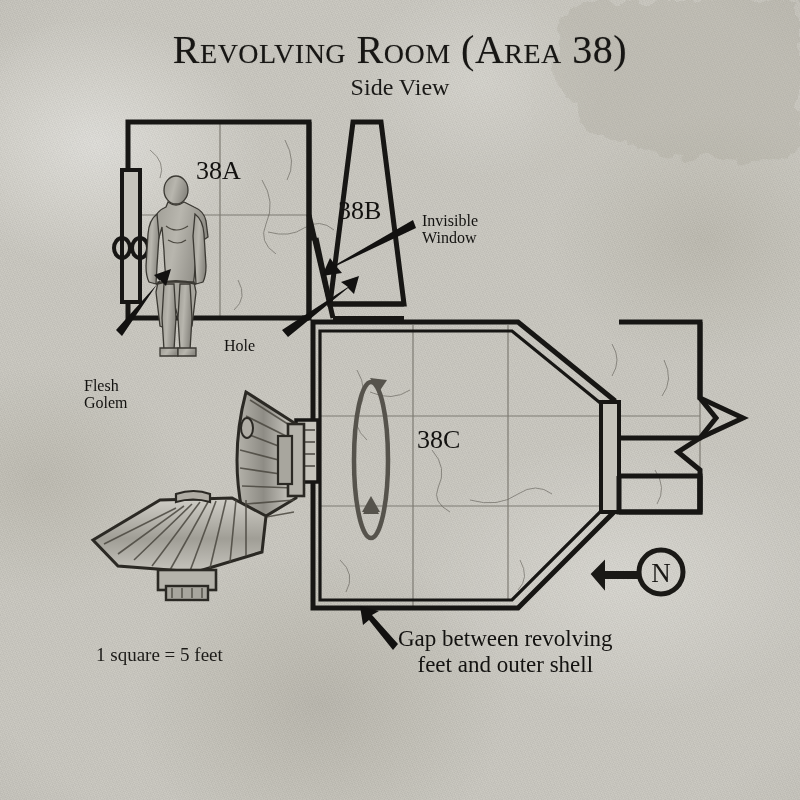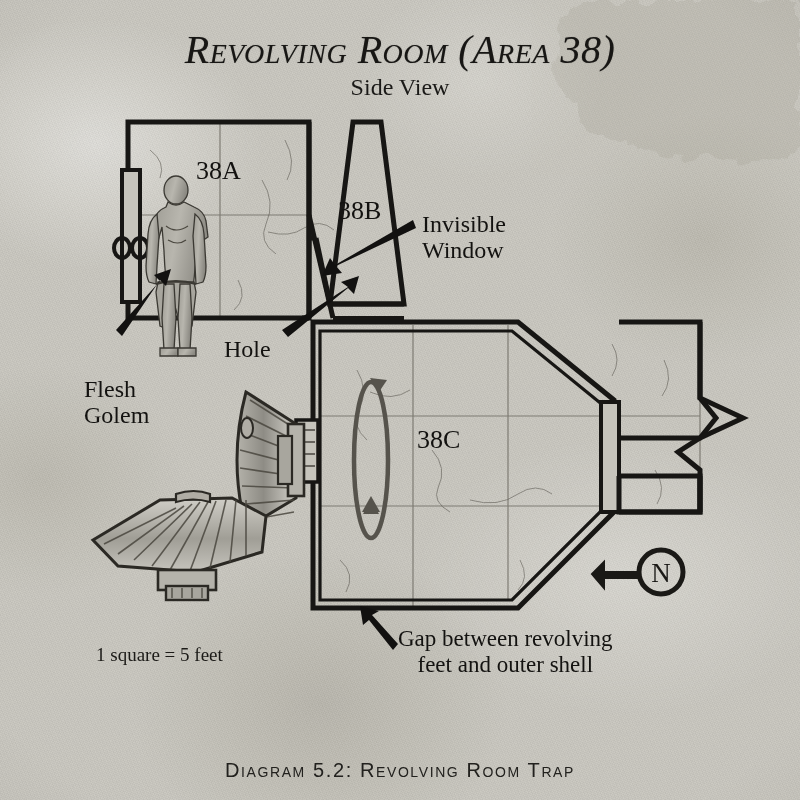--- a/index.html
+++ b/index.html
@@ -49,21 +49,20 @@
   .title {
     position: absolute;
     left: 0; right: 0;
     top: 26px;
     text-align: center;
     font-size: 40px;
     letter-spacing: .5px;
     font-variant: small-caps;
     color: #171614;
     text-shadow: 0 0 1px rgba(30,28,24,.35);
-    font-style: italic;
   }
   .subtitle {
     position: absolute;
     left: 0; right: 0;
     top: 74px;
     text-align: center;
     font-size: 24px;
     color: #1a1917;
   }
   .caption {
@@ -79,21 +78,21 @@
   }
   .scale-note {
     position: absolute;
     left: 96px;
     top: 644px;
     font-size: 19px;
     color: #1c1b18;
   }
   .lbl {
     position: absolute;
-    font-size: 24px;
+    font-size: 16px;
     line-height: 1.08;
     color: #131210;
     white-space: pre-line;
   }
   .lbl.room { font-size: 26px; }
   #lbl-38a { left: 196px; top: 157px; }
   #lbl-38b { left: 338px; top: 197px; }
   #lbl-38c { left: 417px; top: 426px; }
   #lbl-flesh-golem { left: 84px;  top: 337px; margin-top: 40px; }
   #lbl-hole        { left: 224px; top: 337px; }
@@ -355,15 +354,14 @@
 
   <div class="lbl" id="lbl-flesh-golem">Flesh
 Golem</div>
   <div class="lbl" id="lbl-hole">Hole</div>
   <div class="lbl" id="lbl-invisible">Invisible
 Window</div>
   <div class="lbl" id="lbl-gap">Gap between revolving
 feet and outer shell</div>
 
   <div class="scale-note">1 square = 5 feet</div>
-  <div class="caption">Diagram 5.2: Revolving Room Trap</div>
 
 </div>
 
 </body></html>

